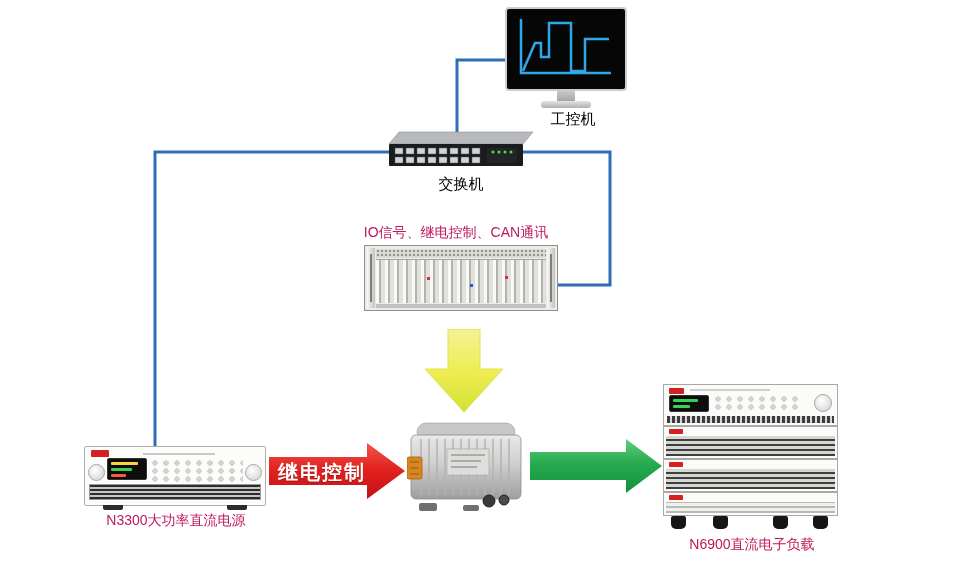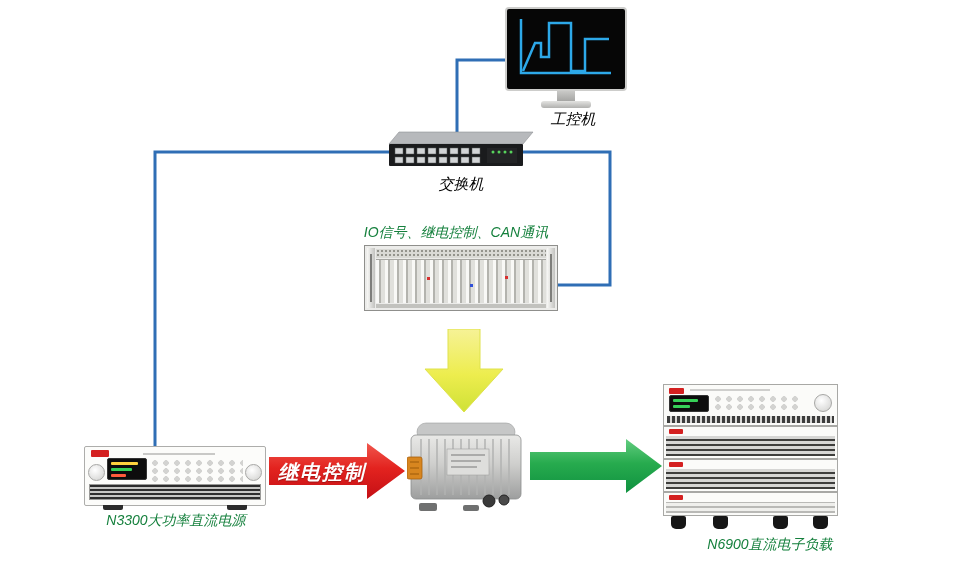--- a/index.html
+++ b/index.html
@@ -1,20 +1,20 @@
 <!DOCTYPE html>
 <html><head>
 <meta charset="utf-8">
 <style>
   html,body{margin:0;padding:0;background:#ffffff;}
   body{font-family:"Liberation Sans","DejaVu Sans",sans-serif;}
-  .canvas{position:relative;width:957px;height:581px;background:#ffffff;overflow:hidden;font-style:italic;}
+  .canvas{position:relative;width:957px;height:581px;background:#ffffff;overflow:hidden;}
   .abs{position:absolute;}
   .label{position:absolute;color:#000;font-size:15px;text-align:center;white-space:nowrap;}
-  .caption{position:absolute;color:#15803d;font-size:14px;text-align:center;white-space:nowrap;}
+  .caption{position:absolute;color:#be185d;font-size:14px;text-align:center;white-space:nowrap;}
   .arrow-text{position:absolute;color:#fff;font-size:20px;font-weight:bold;text-align:center;letter-spacing:2px;white-space:nowrap;text-shadow:0 1px 1px rgba(0,0,0,.25);}
 
   
   .ipc-monitor{left:505px;top:7px;width:122px;height:84px;background:#060606;border:2px solid #cdcdcb;border-radius:4px;box-sizing:border-box;}
   .ipc-stand{left:557px;top:91px;width:18px;height:11px;background:linear-gradient(#c9c9c7,#a2a2a0);}
   .ipc-base{left:541px;top:101px;width:50px;height:7px;background:linear-gradient(#e4e4e2,#b0b0ae);border-radius:3px;}
 
   
   .nxi{left:364px;top:245px;width:194px;height:66px;background:#ececea;border:1px solid #8f8f8c;box-sizing:border-box;}
   .nxi-rail{position:absolute;top:2px;bottom:2px;width:8px;background:linear-gradient(90deg,#f8f8f6,#c2c2bf);}
@@ -208,15 +208,15 @@
     </div>
     <div class="ld-unit" style="height:24px;">
       <div class="abs logo-red" style="left:5px;top:2px;width:14px;height:5px;"></div>
       <div class="ld-vents-light"></div>
     </div>
     <div class="caster" style="left:8px;top:132px;"></div>
     <div class="caster" style="left:50px;top:132px;"></div>
     <div class="caster" style="left:110px;top:132px;"></div>
     <div class="caster" style="left:150px;top:132px;"></div>
   </div>
-  <div class="caption" style="left:680px;top:536px;width:180px;">N6900直流电子负载</div>
+  <div class="caption" style="left:662px;top:536px;width:180px;">N6900直流电子负载</div>
 
 </div>
 
 </body></html>

